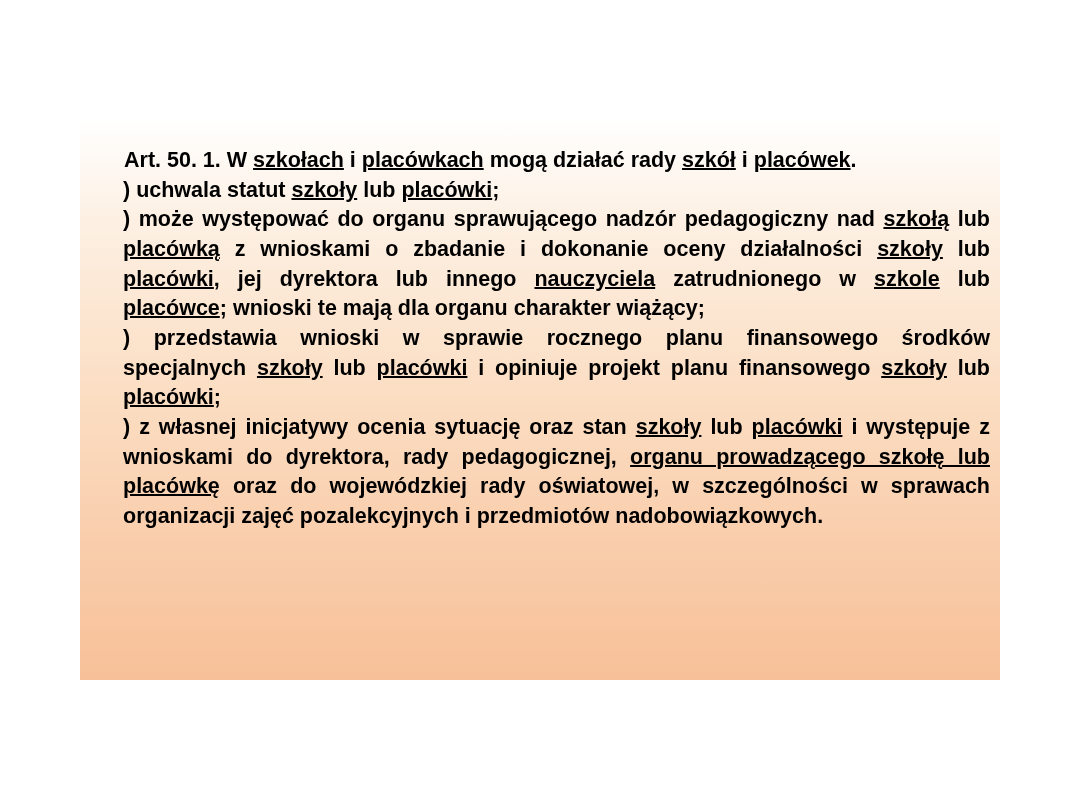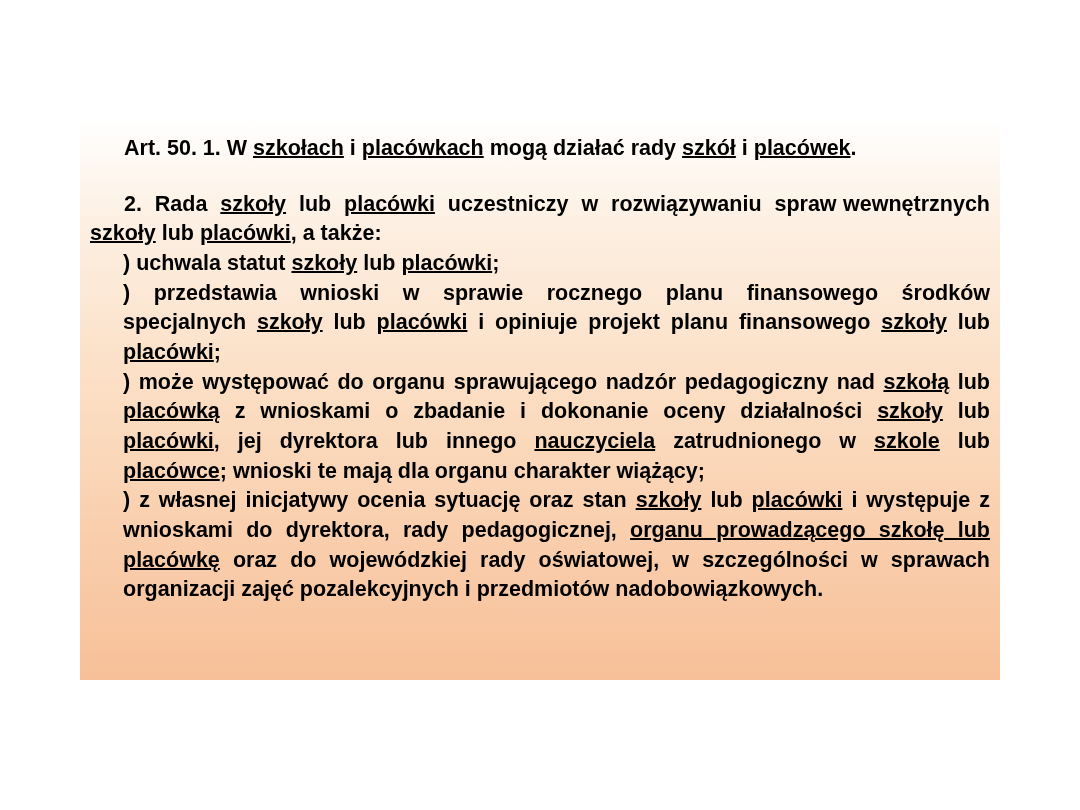--- a/index.html
+++ b/index.html
@@ -29,21 +29,21 @@
     width: 920px;
     height: 562px;
     background: linear-gradient(to bottom, #ffffff 0%, #fdf0e3 18%, #fbdcc0 52%, #f9ccaa 78%, #f7c098 100%);
     box-sizing: border-box;
     padding: 18px 0 0 0;
   }
 
   .text-body {
     position: absolute;
     left: 0;
-    top: 0;
+    top: 12px;
     width: 920px;
     color: #000000;
     font-size: 21.5px;
     font-weight: bold;
     line-height: 1.38;
   }
 
   .para {
     margin: 0;
     padding: 0 10px 0 10px;
@@ -78,26 +78,25 @@
 </style>
 </head>
 <body>
 
 <div class="slide">
   <div class="content-block">
     <div class="text-body">
 
       <p class="para first">Art. 50. 1. W <u>szkołach</u> i <u>placówkach</u> mogą działać rady <u>szkół</u> i <u>placówek</u>.</p>
 
-      <p class="para second">2.&nbsp; Rada&nbsp; <u>szkoły</u>&nbsp; lub&nbsp; <u>placówki</u>&nbsp; uczestniczy&nbsp; w&nbsp; rozwiązywaniu&nbsp; spraw wewnętrznych <u>szkoły</u> lub <u>placówki</u>, a także:</p>
 
       <p class="para item">) uchwala statut <u>szkoły</u> lub <u>placówki</u>;</p>
 
+      <p class="para item">) może występować do organu sprawującego nadzór pedagogiczny nad <u>szkołą</u> lub <u>placówką</u> z wnioskami o zbadanie i dokonanie oceny działalności <u>szkoły</u> lub <u>placówki</u>, jej dyrektora lub innego <u>nauczyciela</u> zatrudnionego w <u>szkole</u> lub <u>placówce</u>; wnioski te mają dla organu charakter wiążący;</p>
+
       <p class="para item">)&nbsp; przedstawia&nbsp; wnioski&nbsp; w&nbsp; sprawie&nbsp; rocznego&nbsp; planu&nbsp; finansowego&nbsp; środków specjalnych <u>szkoły</u> lub <u>placówki</u> i opiniuje projekt planu finansowego <u>szkoły</u> lub <u>placówki</u>;</p>
-
-      <p class="para item">) może występować do organu sprawującego nadzór pedagogiczny nad <u>szkołą</u> lub <u>placówką</u> z wnioskami o zbadanie i dokonanie oceny działalności <u>szkoły</u> lub <u>placówki</u>, jej dyrektora lub innego <u>nauczyciela</u> zatrudnionego w <u>szkole</u> lub <u>placówce</u>; wnioski te mają dla organu charakter wiążący;</p>
 
 
       <p class="para item last">) z własnej inicjatywy ocenia sytuację oraz stan <u>szkoły</u> lub <u>placówki</u> i występuje z wnioskami do dyrektora, rady pedagogicznej, <u>organu prowadzącego szkołę lub placówkę</u> oraz do wojewódzkiej rady oświatowej, w szczególności w sprawach organizacji zajęć pozalekcyjnych i przedmiotów nadobowiązkowych.</p>
 
     </div>
   </div>
 </div>
 
 </body></html>

